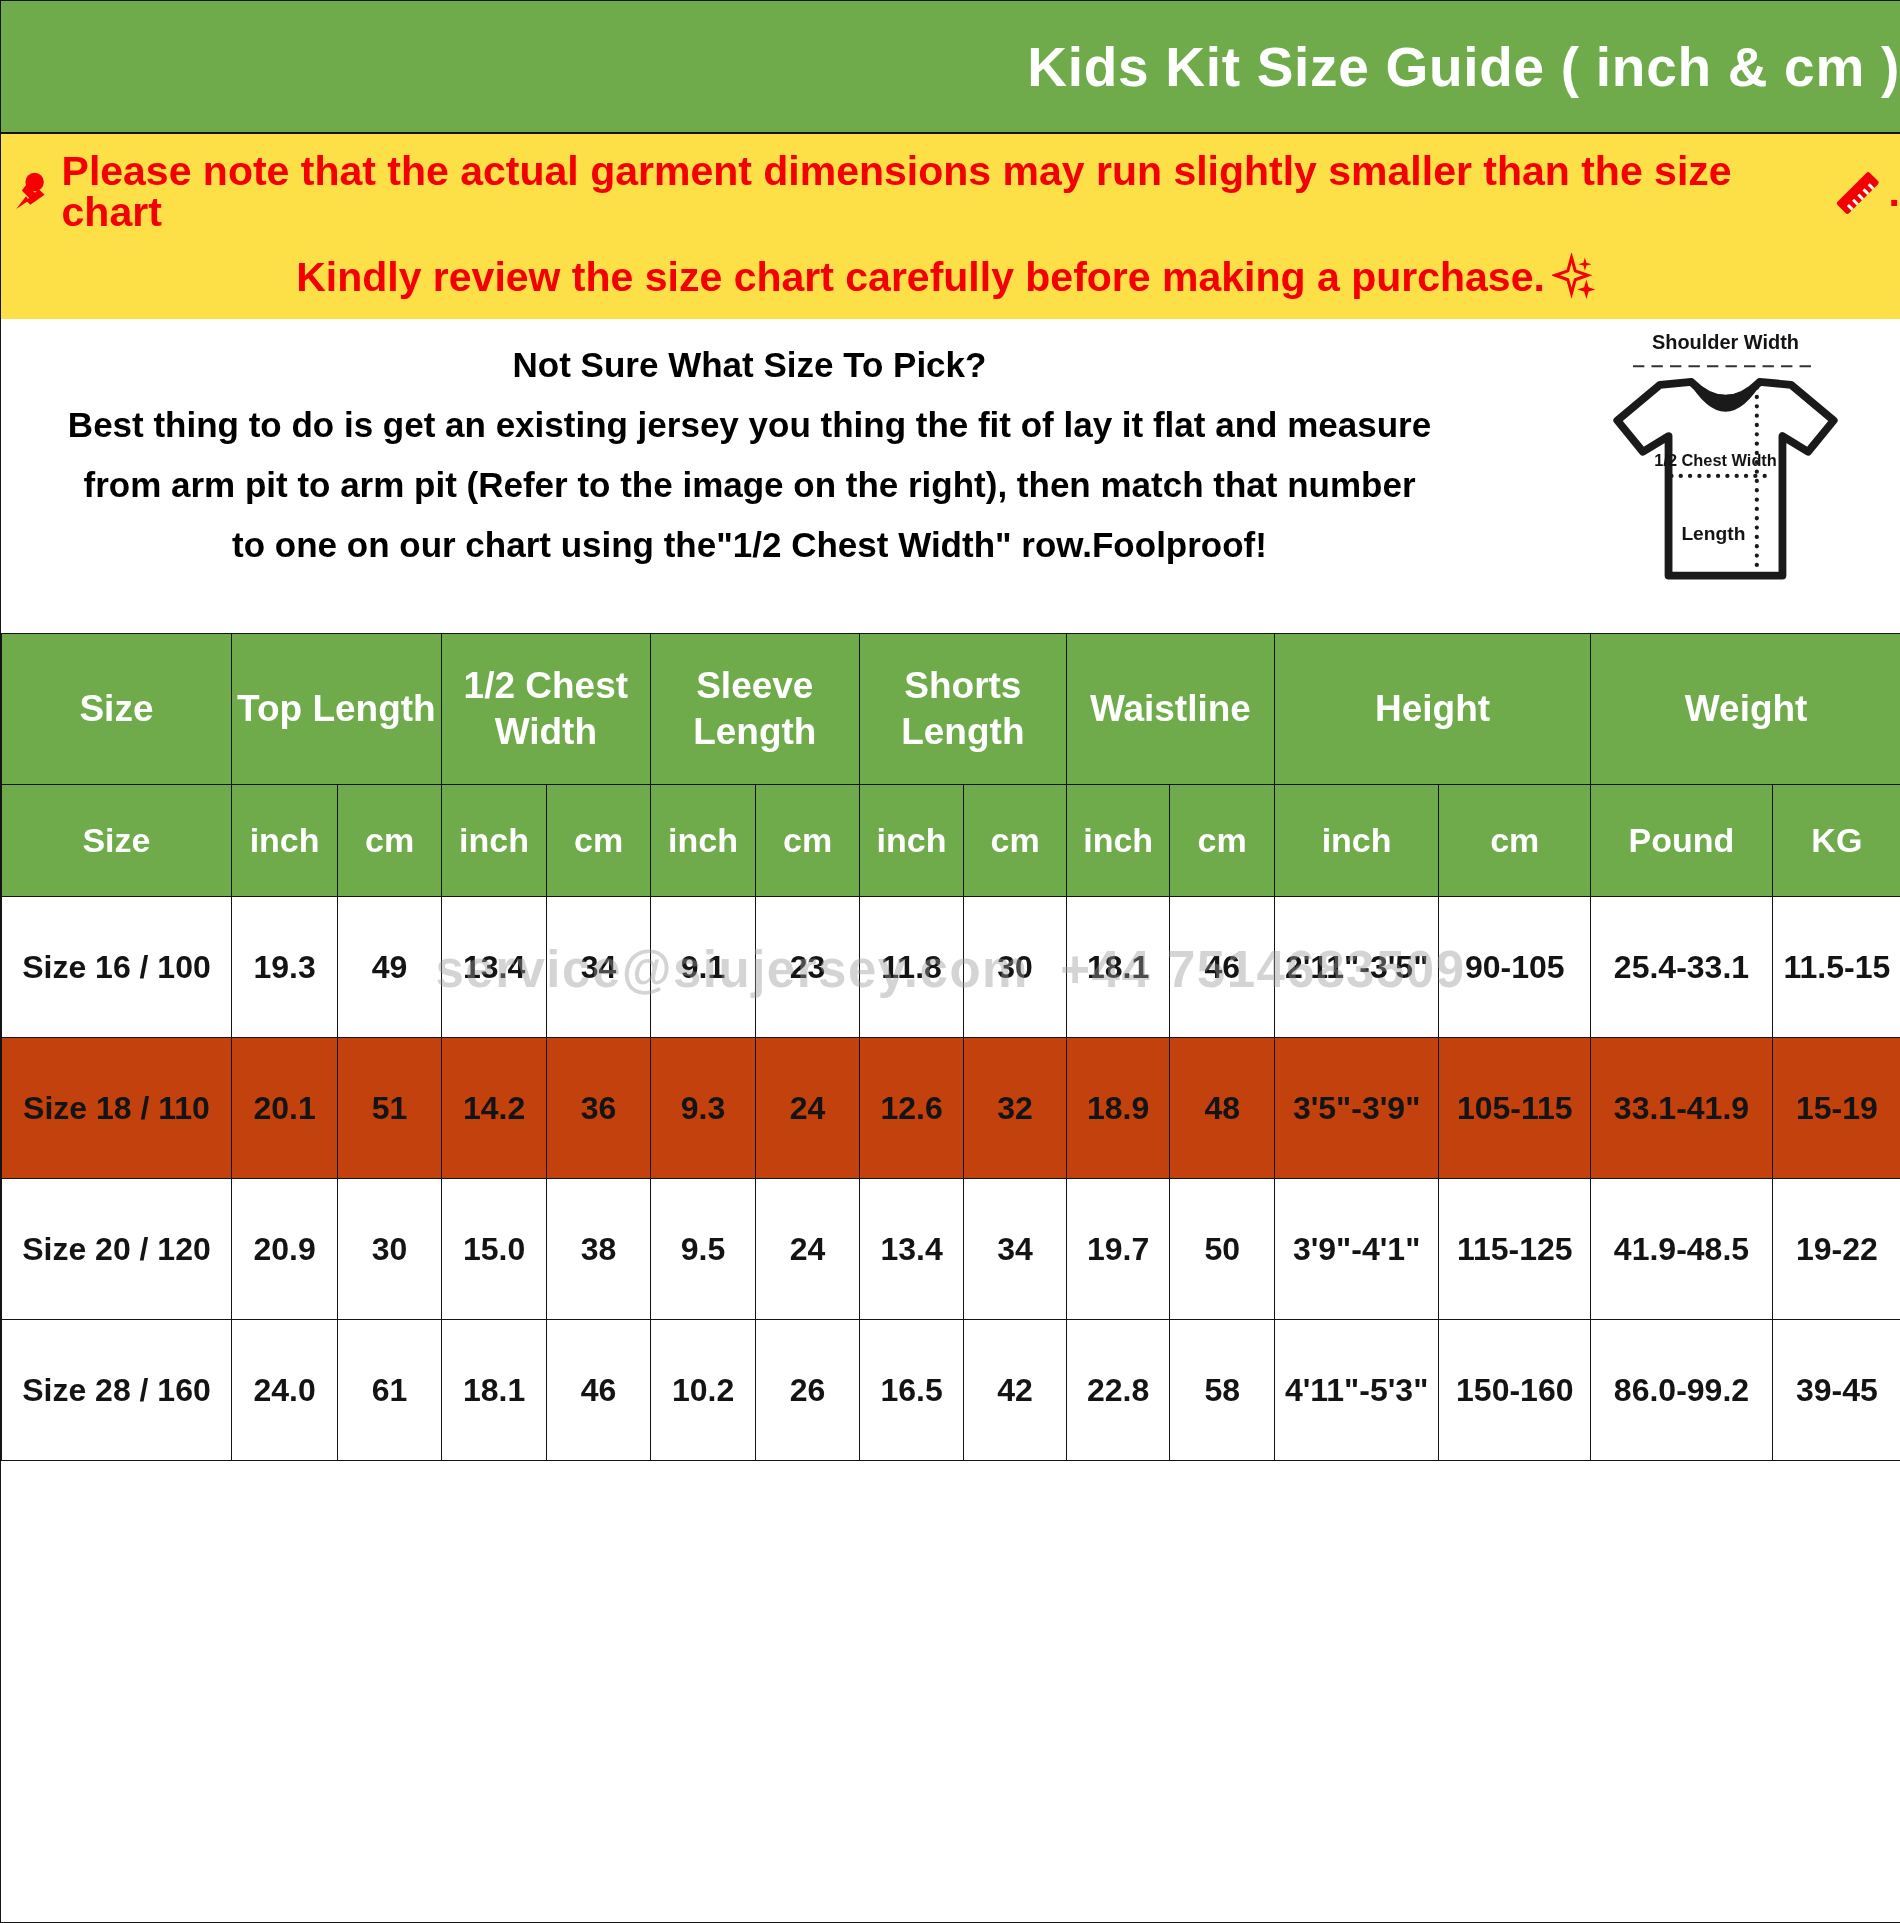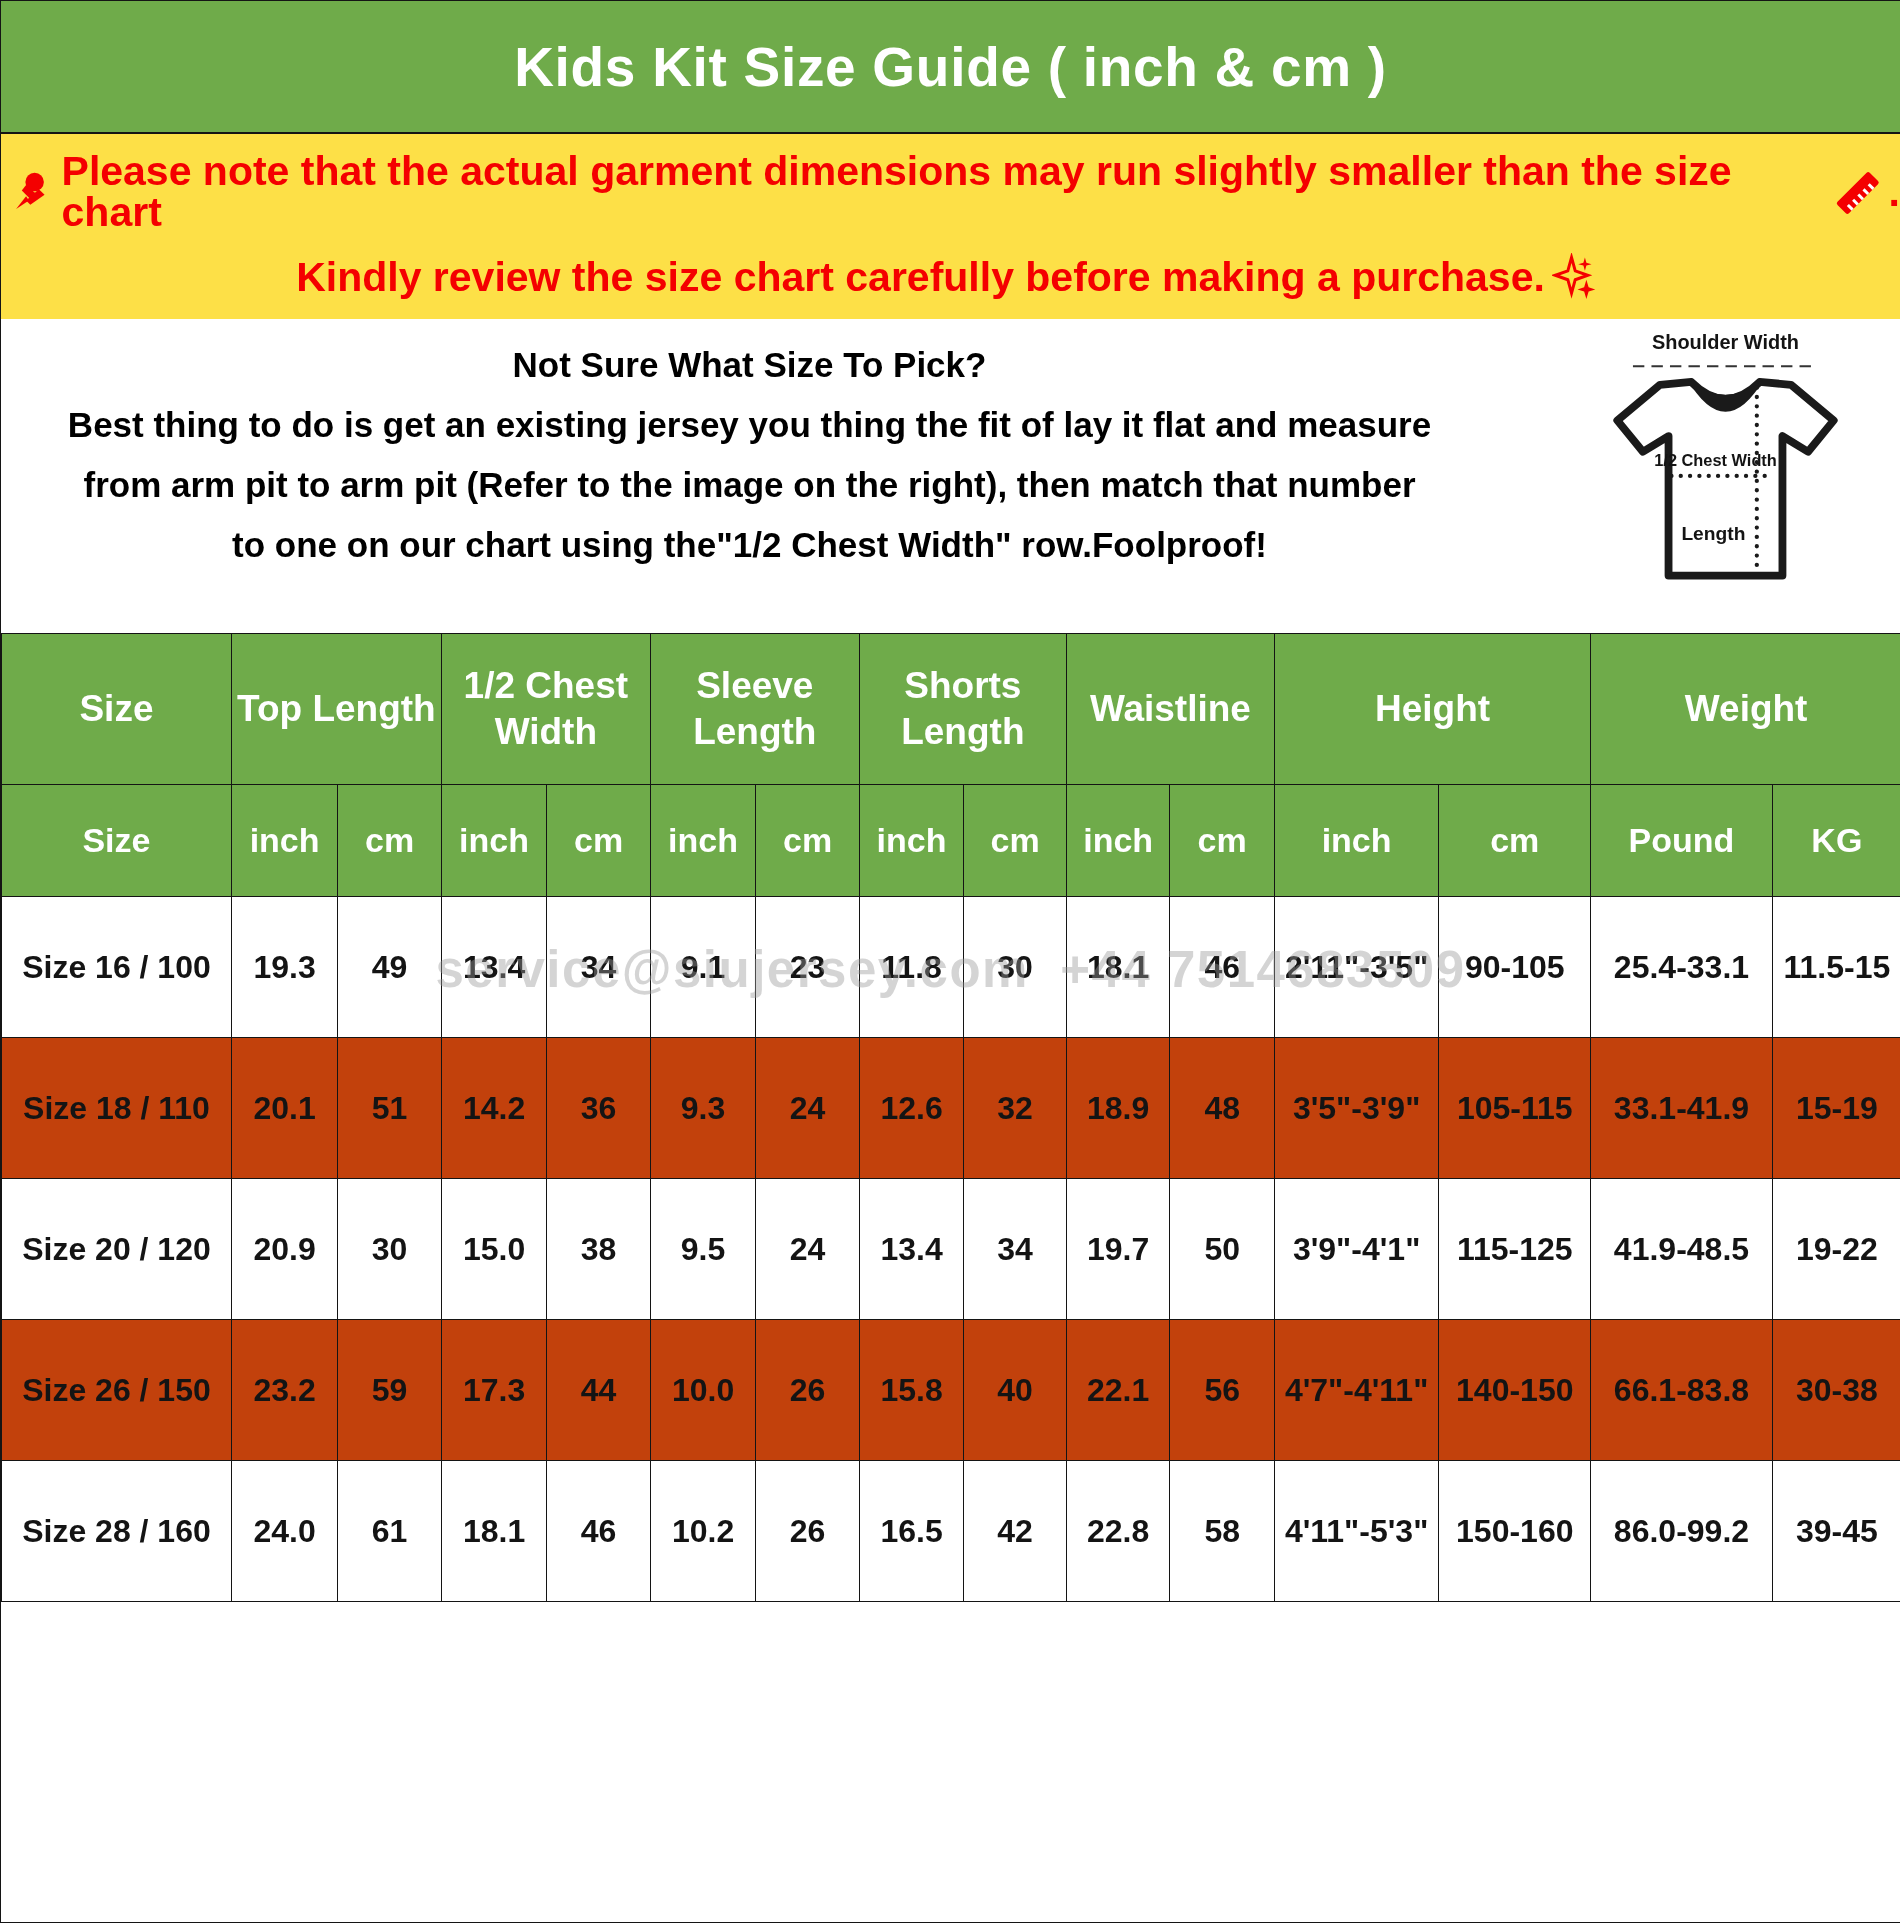--- a/index.html
+++ b/index.html
@@ -7,21 +7,21 @@
   .page {
     position:relative; width:1901px; height:1923px;
     background:#ffffff; border:1.5px solid #141414;
     font-family:"Liberation Sans", sans-serif; font-weight:bold; color:#141414;
     overflow:hidden;
   }
 
   
   .title-bar {
     height:133px; background:#6fab4a; border-bottom:2.2px solid #141414;
-    display:flex; align-items:center; justify-content:center;
+    display:flex; align-items:center; justify-content:flex-end;
   }
   .title-bar .title { color:#ffffff; font-size:55px; letter-spacing:0.7px; }
 
   
   .notice {
     height:185px; background:#fde047; color:#f40000;
     display:flex; flex-direction:column; align-items:center; justify-content:center; gap:19.4px;
   }
   .notice-line { display:flex; align-items:center; font-size:41px; line-height:1; }
   .notice-line svg { margin:0 7.5px; }
@@ -212,37 +212,20 @@
         <td>24</td>
         <td>13.4</td>
         <td>34</td>
         <td>19.7</td>
         <td>50</td>
         <td>3'9"-4'1"</td>
         <td>115-125</td>
         <td>41.9-48.5</td>
         <td>19-22</td>
       </tr>
-      <tr class="alt">
-        <td>Size 26 / 150</td>
-        <td>23.2</td>
-        <td>59</td>
-        <td>17.3</td>
-        <td>44</td>
-        <td>10.0</td>
-        <td>26</td>
-        <td>15.8</td>
-        <td>40</td>
-        <td>22.1</td>
-        <td>56</td>
-        <td>4'7"-4'11"</td>
-        <td>140-150</td>
-        <td>66.1-83.8</td>
-        <td>30-38</td>
-      </tr>
       <tr>
         <td>Size 28 / 160</td>
         <td>24.0</td>
         <td>61</td>
         <td>18.1</td>
         <td>46</td>
         <td>10.2</td>
         <td>26</td>
         <td>16.5</td>
         <td>42</td>

